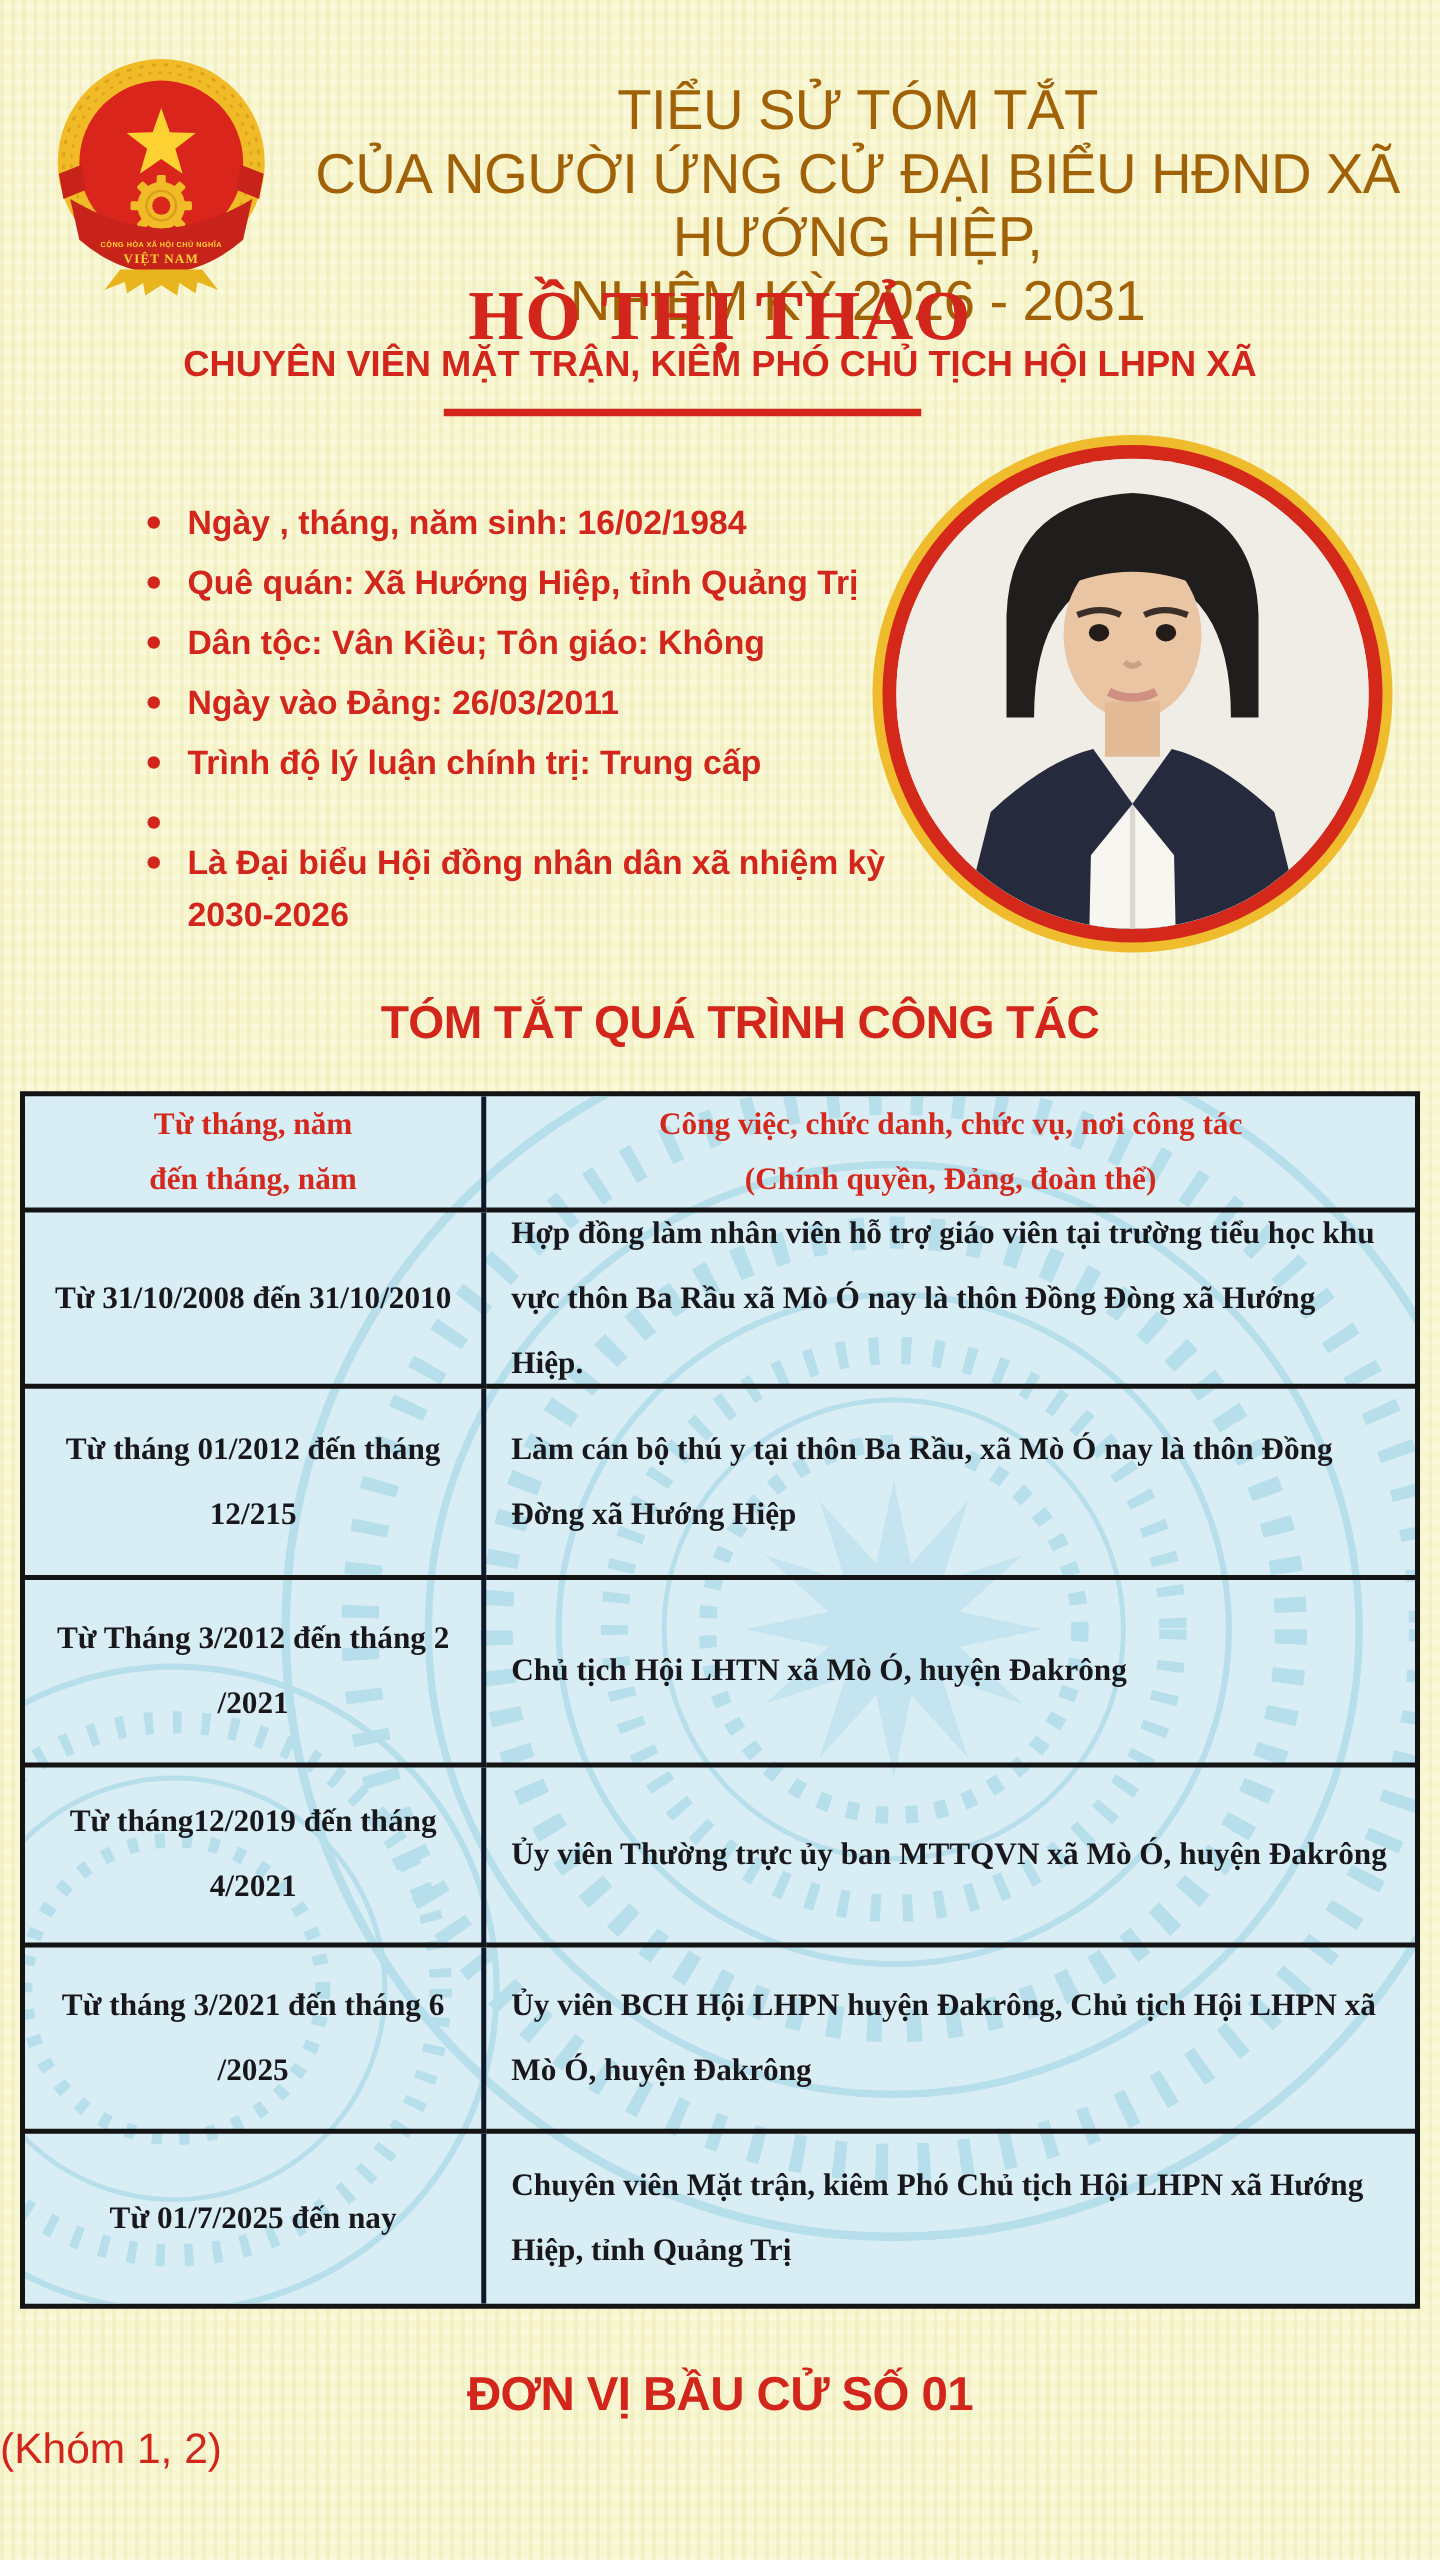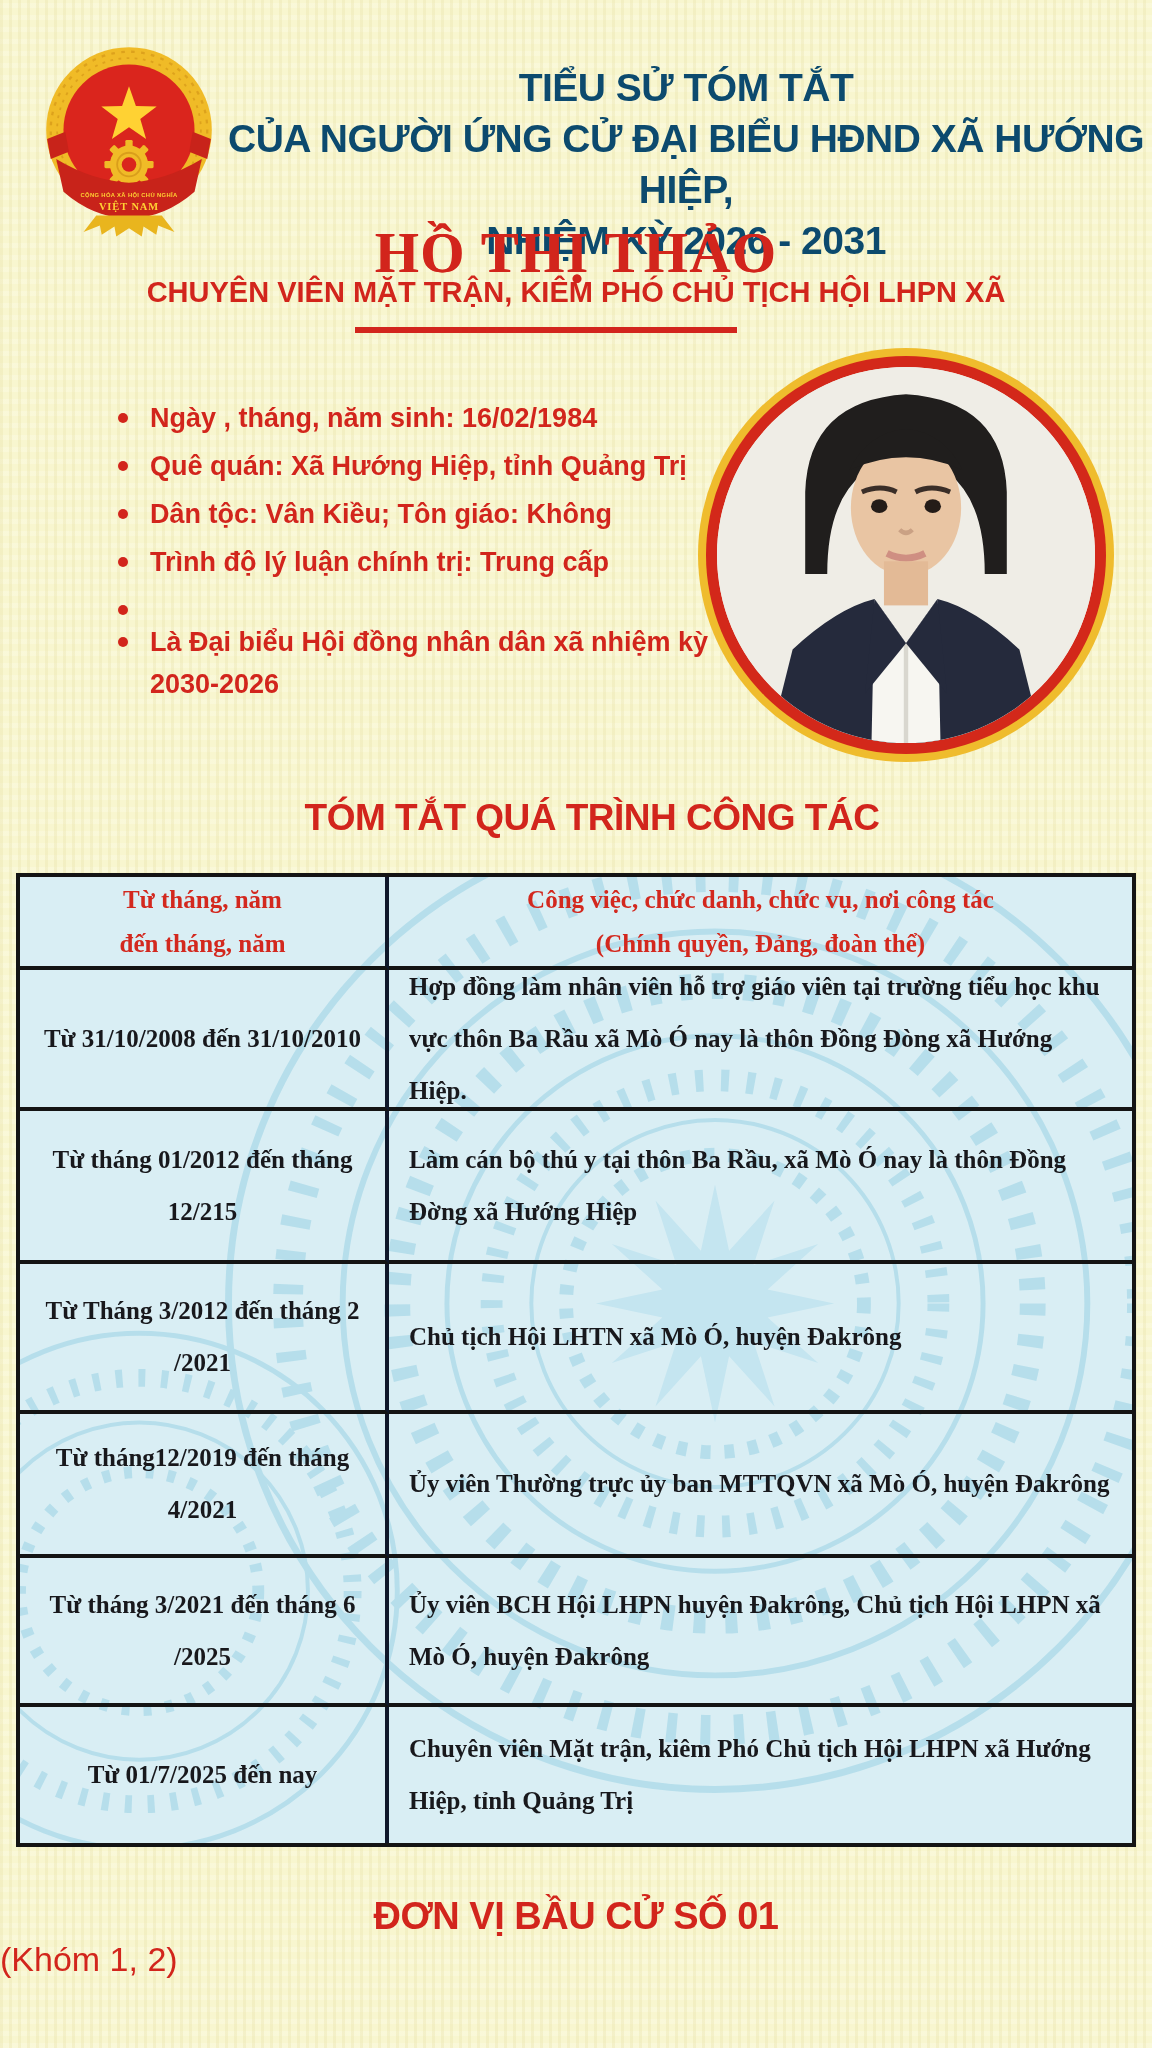--- a/index.html
+++ b/index.html
@@ -11,21 +11,21 @@
       repeating-linear-gradient(0deg, rgba(253,253,238,0.30) 0 5px, rgba(0,0,0,0) 5px 12px);
     font-family:"Liberation Sans",sans-serif;
     -webkit-font-smoothing:antialiased;
   }
 
   
   .emblem{position:absolute;left:38px;top:42px;width:182px;height:196px;}
 
   
   .title-block{position:absolute;left:220px;top:62px;width:932px;text-align:center;}
-  .title-line{color:#0c4a6e;font-weight:bold;font-size:39px;line-height:51px;letter-spacing:-0.5px;}
+  .title-line{color:#a16207;font-weight:normal;font-size:45px;line-height:51px;letter-spacing:-0.5px;}
   .candidate-name{
     position:absolute;left:0;right:0;top:221px;text-align:center;
     color:#d2251c;font-family:"Liberation Serif",serif;font-weight:bold;
     font-size:56px;letter-spacing:2px;
     text-shadow:0.8px 0 0 #d2251c;
   }
   .position-line{
     position:absolute;left:0;right:0;top:276px;text-align:center;
     color:#d2251c;font-weight:bold;font-size:29px;letter-spacing:0;
   }
@@ -134,20 +134,24 @@
   <li>
       <span class="dot"></span>
       <span>Quê quán: Xã Hướng Hiệp, tỉnh Quảng Trị</span>
     </li>
   <li>
       <span class="dot"></span>
       <span>Dân tộc: Vân Kiều; Tôn giáo: Không</span>
     </li>
   <li>
       <span class="dot"></span>
+      <span>Ngày vào Đảng: 26/03/2011</span>
+    </li>
+  <li>
+      <span class="dot"></span>
       <span>Trình độ lý luận chính trị: Trung cấp</span>
     </li>
   <li>
       <span class="dot"></span>
     </li>
   <li>
       <span class="dot"></span>
       <span>Là Đại biểu Hội đồng nhân dân xã nhiệm kỳ 2030-2026</span>
     </li>
 </ul>

